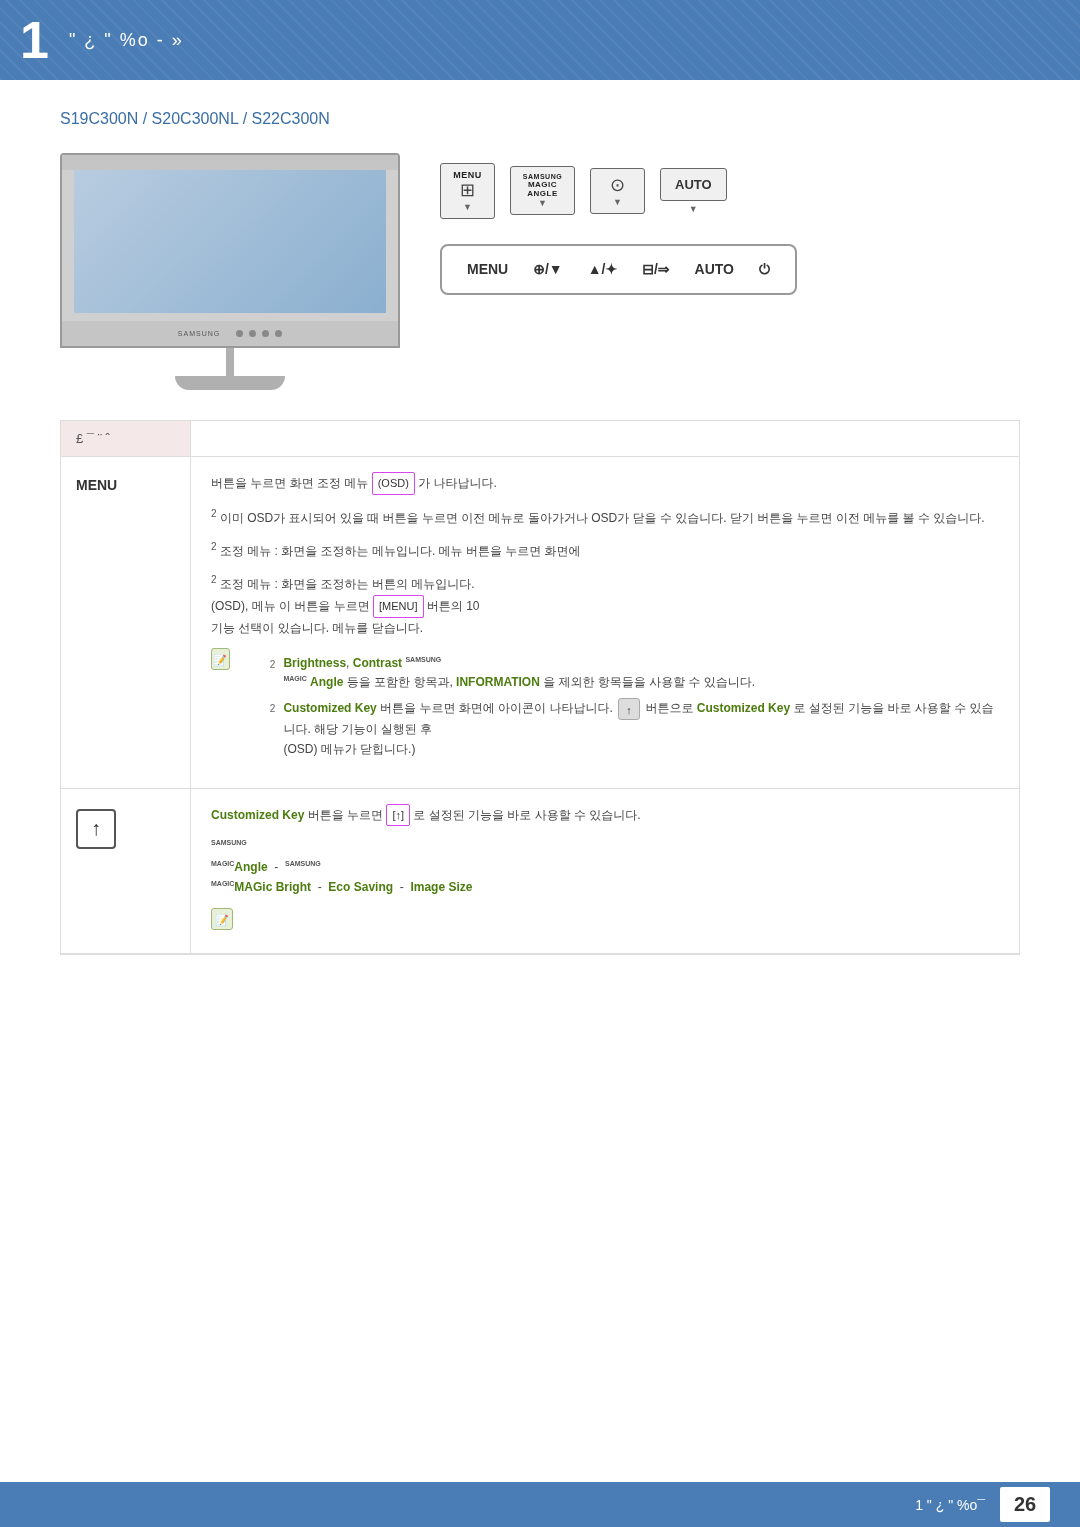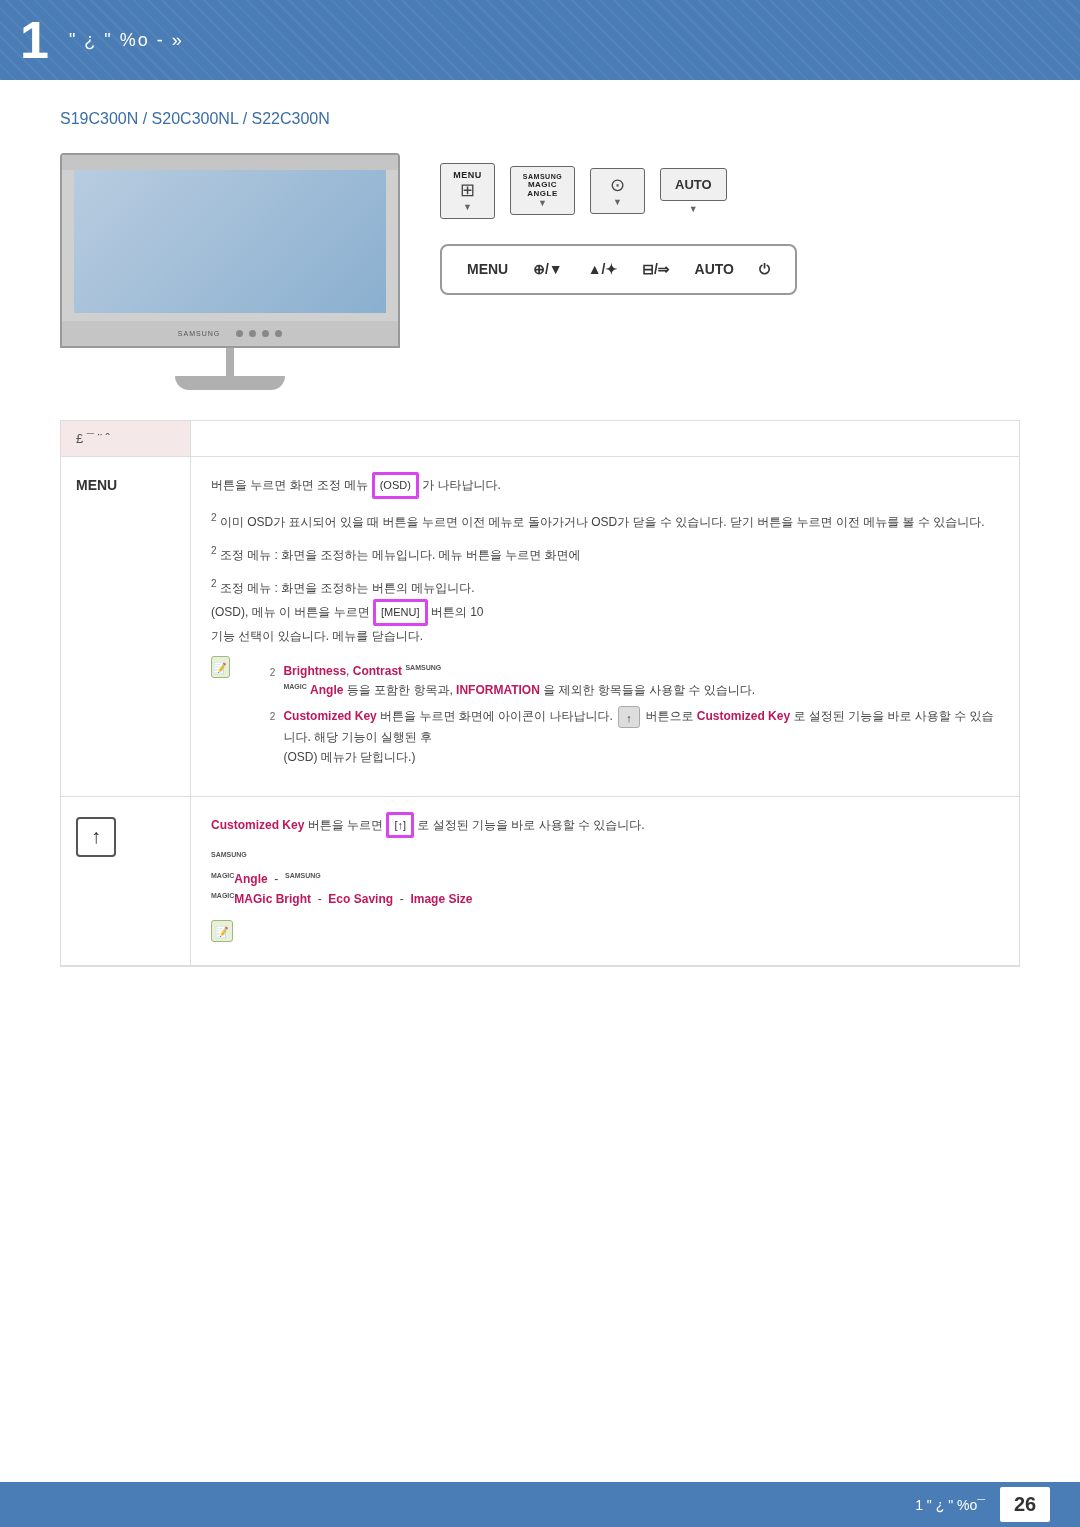--- a/index.html
+++ b/index.html
@@ -159,42 +159,42 @@
       margin-left: 30px;
     }
 
     .sub-bullet-marker {
       font-size: 10px;
       color: #666;
       margin-top: 2px;
     }
 
     .highlight-text {
-      color: #be185d;
+      color: #4d7c0f;
       font-weight: bold;
     }
 
     .arrow-icon {
       display: inline-block;
       width: 22px;
       height: 22px;
       background: #ddd;
       border: 1px solid #aaa;
       border-radius: 3px;
       text-align: center;
       line-height: 22px;
       font-size: 11px;
       color: #333;
       vertical-align: middle;
       margin: 0 2px;
     }
 
     .menu-label {
       display: inline-block;
-      border: 3px solid #d946ef;
+      border: 1px solid #d946ef;
       padding: 1px 5px;
       font-size: 11px;
       color: #333;
       border-radius: 2px;
       vertical-align: middle;
     }
 
     .up-arrow-box {
       width: 40px;
       height: 40px;

